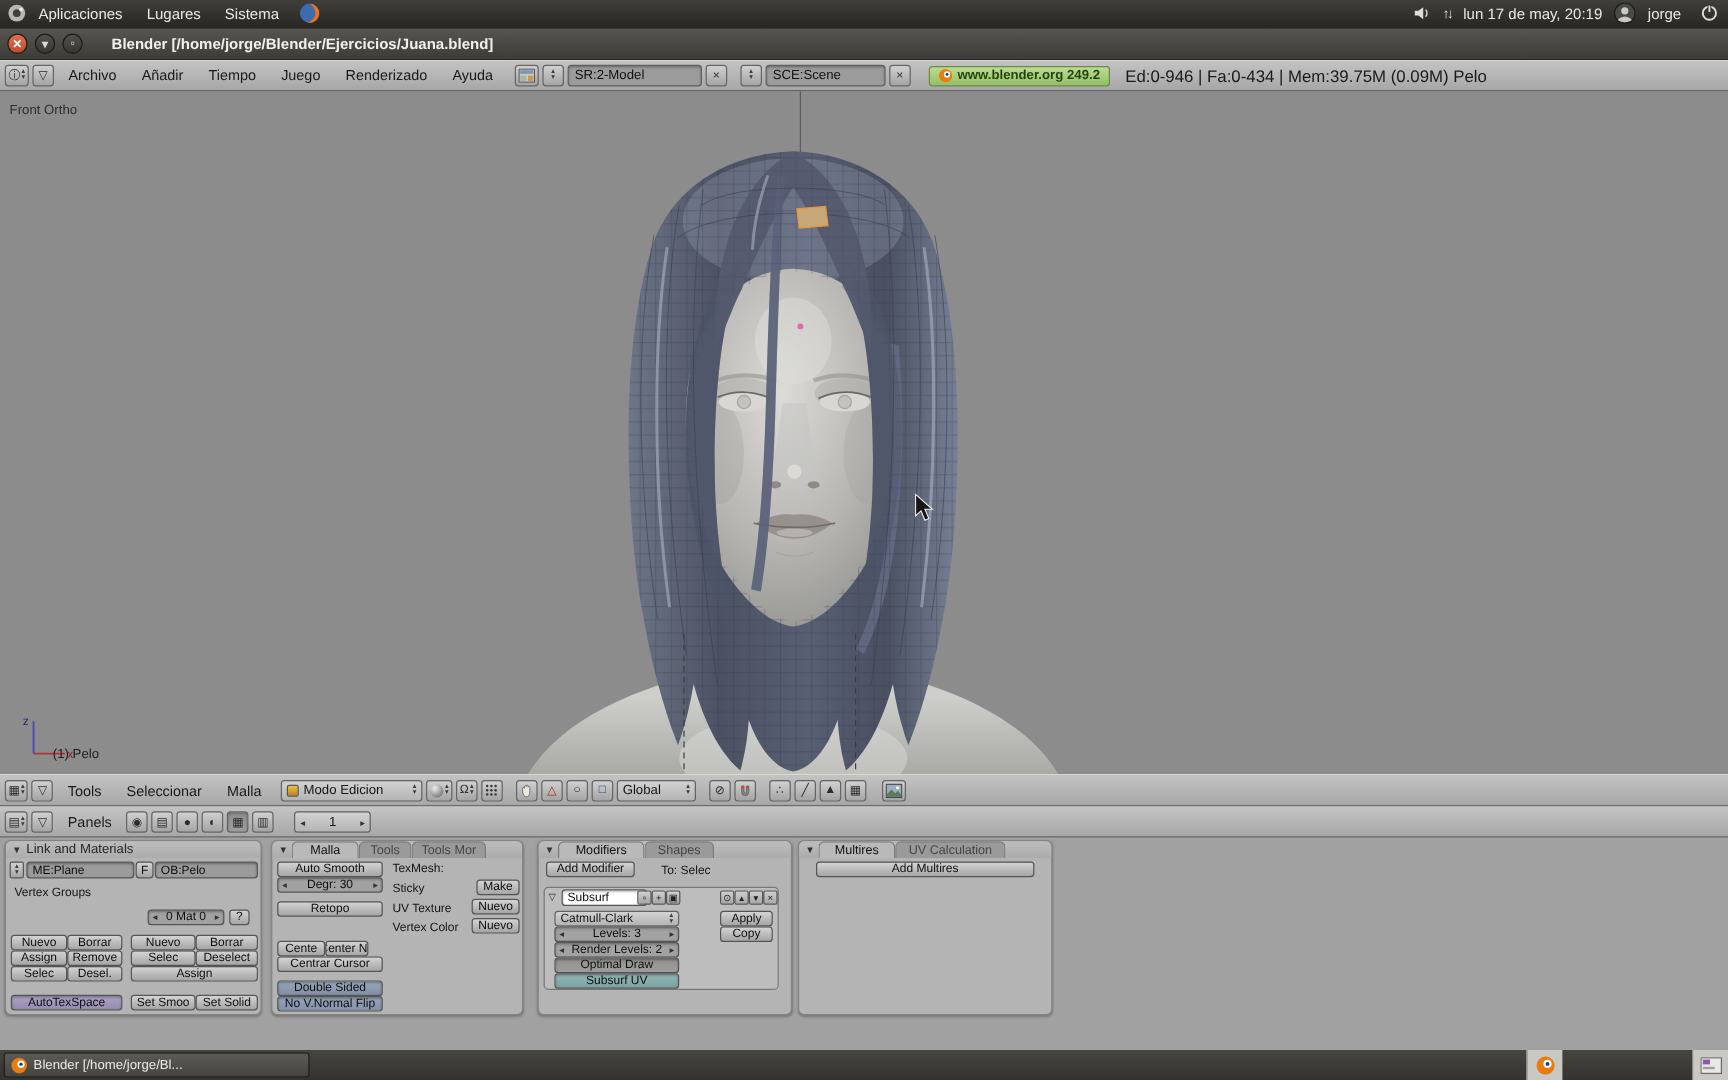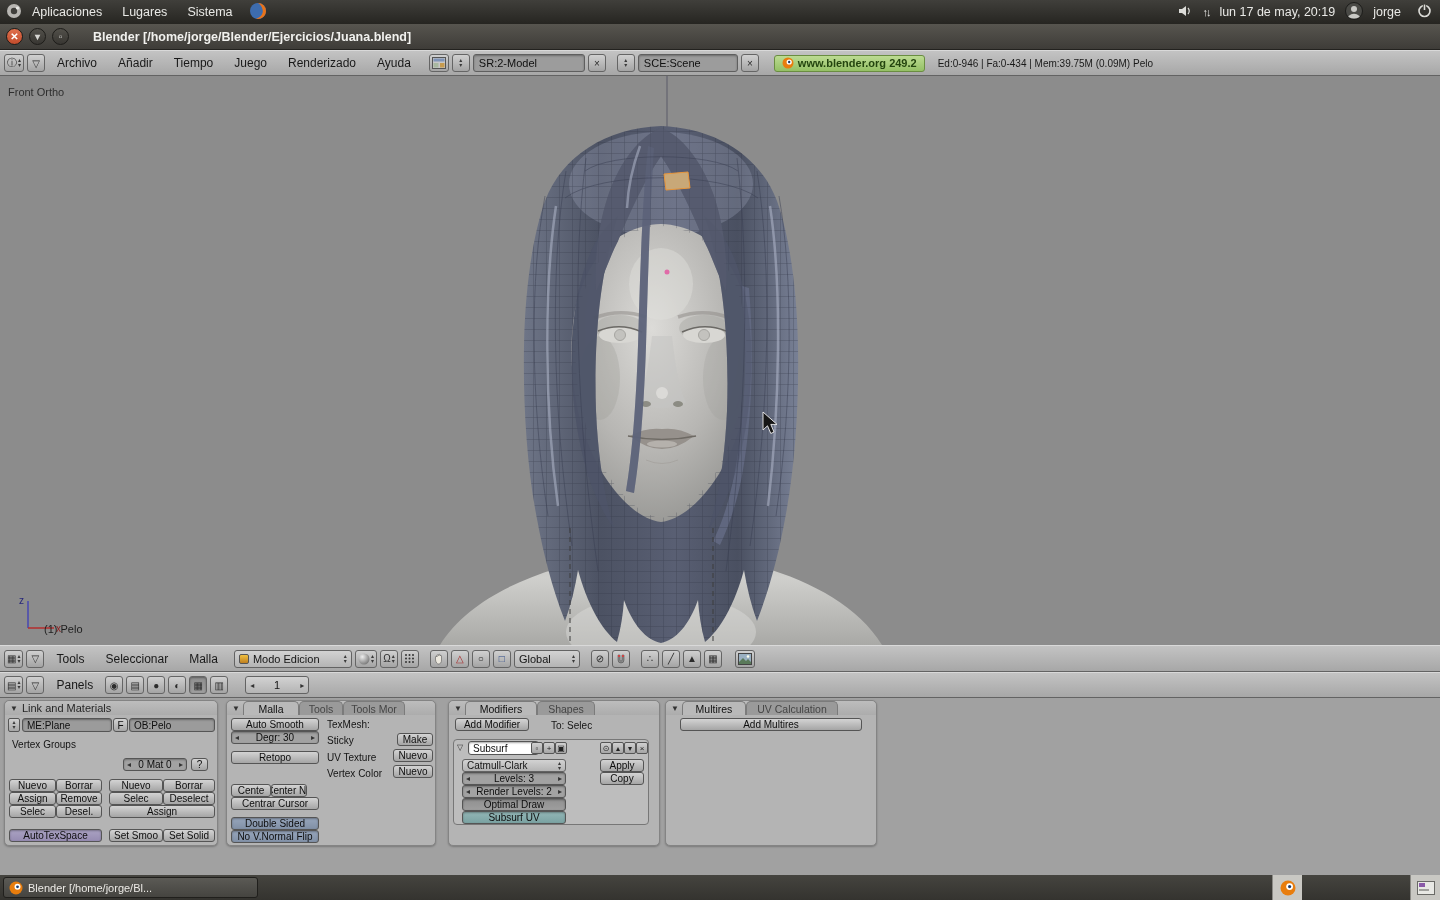--- a/index.html
+++ b/index.html
@@ -143,21 +143,21 @@
     <span class="tfh" style="width:100px">SCE:Scene</span>
     <span class="ibtn">×</span>
     <span class="chip" style="margin-left:12px">
       <svg width="12" height="12">
           <circle cx="6" cy="6" r="5.5" fill="#e87d0d"></circle>
           <circle cx="7.2" cy="5" r="2.6" fill="#fff"></circle>
           <circle cx="7.2" cy="5" r="1.2" fill="#1d3c6a"></circle>
         </svg>
       <span>www.blender.org 249.2</span>
     </span>
-    <span style="margin-left:10px;font-size:10px">Ed:0-946 | Fa:0-434 | Mem:39.75M (0.09M) Pelo</span>
+    <span style="margin-left:10px;font-size:14px">Ed:0-946 | Fa:0-434 | Mem:39.75M (0.09M) Pelo</span>
   </div>
 
   <div class="abs" style="left:0;top:76px;width:1440px;height:569px;background:#8c8c8c">
     <svg width="1440" height="569" viewBox="0 0 1440 569" style="position:absolute;left:0;top:0">
       <defs>
         <radialGradient id="faceG" cx="45%" cy="35%" r="75%">
           <stop offset="0%" stop-color="#dcdbd8"></stop>
             <stop offset="55%" stop-color="#b7b6b3"></stop>
             <stop offset="100%" stop-color="#8f8f8c"></stop>
         </radialGradient>

